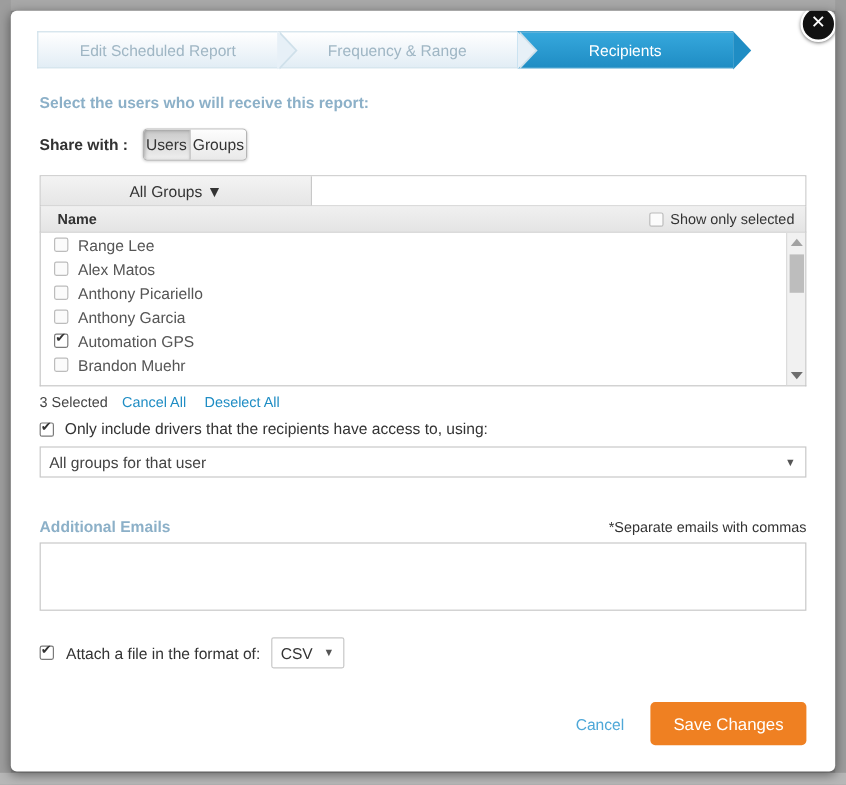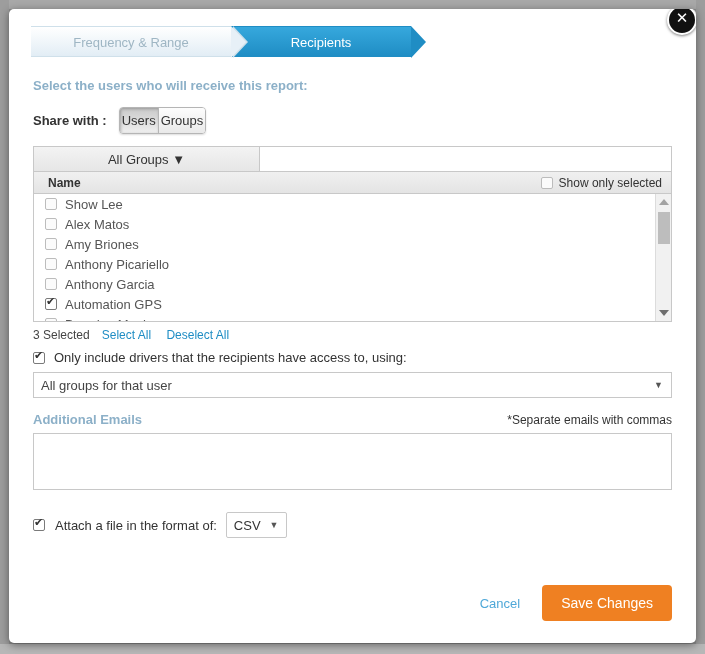--- a/index.html
+++ b/index.html
@@ -340,21 +340,21 @@
     justify-content: space-between;
     padding: 0 8px 0 7px;
     box-sizing: border-box;
     font-size: 13px;
     color: #444;
     cursor: pointer;
   }
   .caret { font-size: 9px; color: #555; }
 
   .emails-head {
-    margin-top: 14px;
+    margin-top: 33px;
     display: flex;
     justify-content: space-between;
     align-items: baseline;
   }
   .emails-label {
     font-size: 13px;
     font-weight: bold;
     color: #8cb0c8;
   }
   .emails-note {
@@ -435,20 +435,25 @@
   <div class="strip-right"></div>
   <div class="strip-bottom"></div>
 </div>
 
 <div id="modal">
 
   <div id="close-btn">✕</div>
 
 
   <div class="steps">
+    <div class="step s1">
+      <span>Edit Scheduled Report</span>
+      <span class="arrow-b"></span>
+      <span class="arrow"></span>
+    </div>
     <div class="step s2">
       <span>Frequency &amp; Range</span>
       <span class="arrow-b"></span>
       <span class="arrow"></span>
     </div>
     <div class="step s3">
       <span>Recipients</span>
       <span class="arrow"></span>
     </div>
   </div>
@@ -477,29 +482,25 @@
       <span class="col-name">Name</span>
       <span class="show-only">
         <span class="cb"></span>
         <span style="margin-left:6px">Show only selected</span>
       </span>
     </div>
 
     <div class="user-list">
       <div class="user-row">
         <span class="cb"></span>
-        <span class="uname">Show Lee</span>
+        <span class="uname">Range Lee</span>
       </div>
       <div class="user-row">
         <span class="cb"></span>
         <span class="uname">Alex Matos</span>
-      </div>
-      <div class="user-row">
-        <span class="cb"></span>
-        <span class="uname">Amy Briones</span>
       </div>
       <div class="user-row">
         <span class="cb"></span>
         <span class="uname">Anthony Picariello</span>
       </div>
       <div class="user-row">
         <span class="cb"></span>
         <span class="uname">Anthony Garcia</span>
       </div>
       <div class="user-row">
@@ -514,21 +515,21 @@
       <div class="vscroll">
         <span class="arrow-up"></span>
         <span class="thumb"></span>
         <span class="arrow-down"></span>
       </div>
     </div>
 
     <div class="selected-row">
       <span>3 Selected</span>
       <span>
-        <span class="link-blue">Select All</span>
+        <span class="link-blue">Cancel All</span>
         <span class="link-blue">Deselect All</span>
       </span>
     </div>
 
     <div class="access-row">
       <span class="cb checked dark"></span>
       <span class="lbl">Only include drivers that the recipients have access to, using:</span>
     </div>
 
     <div class="sel-box">

